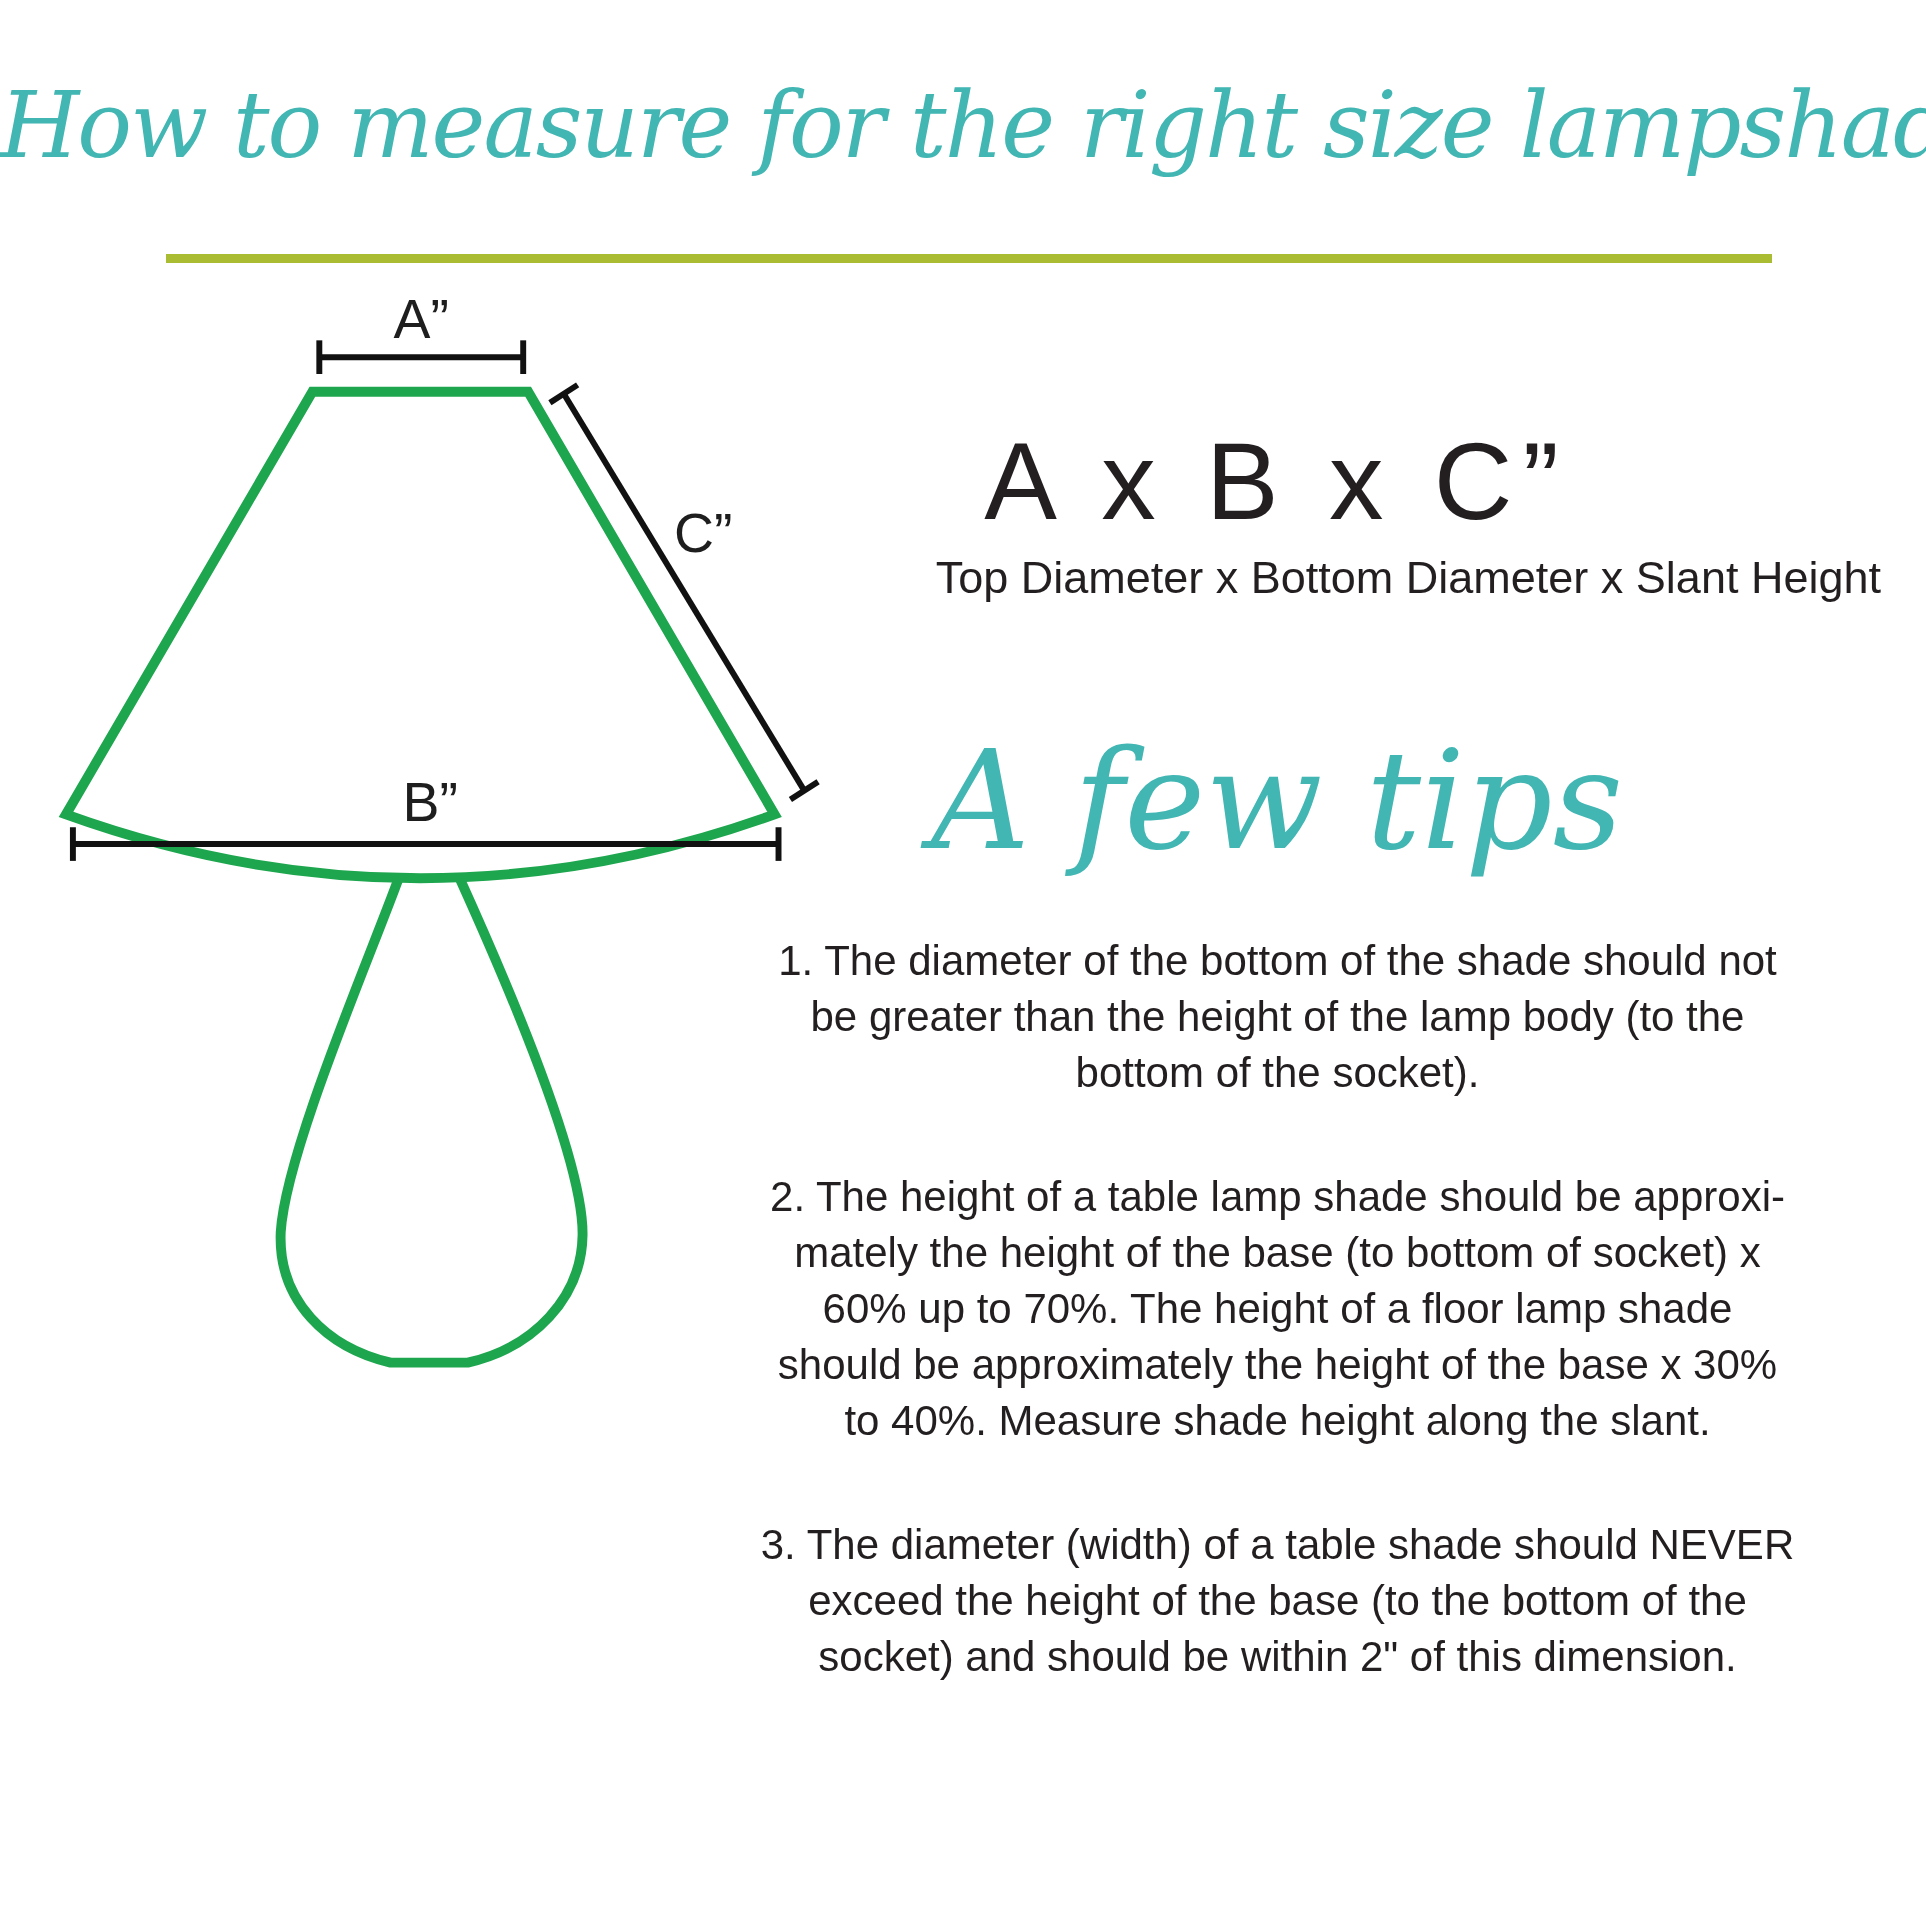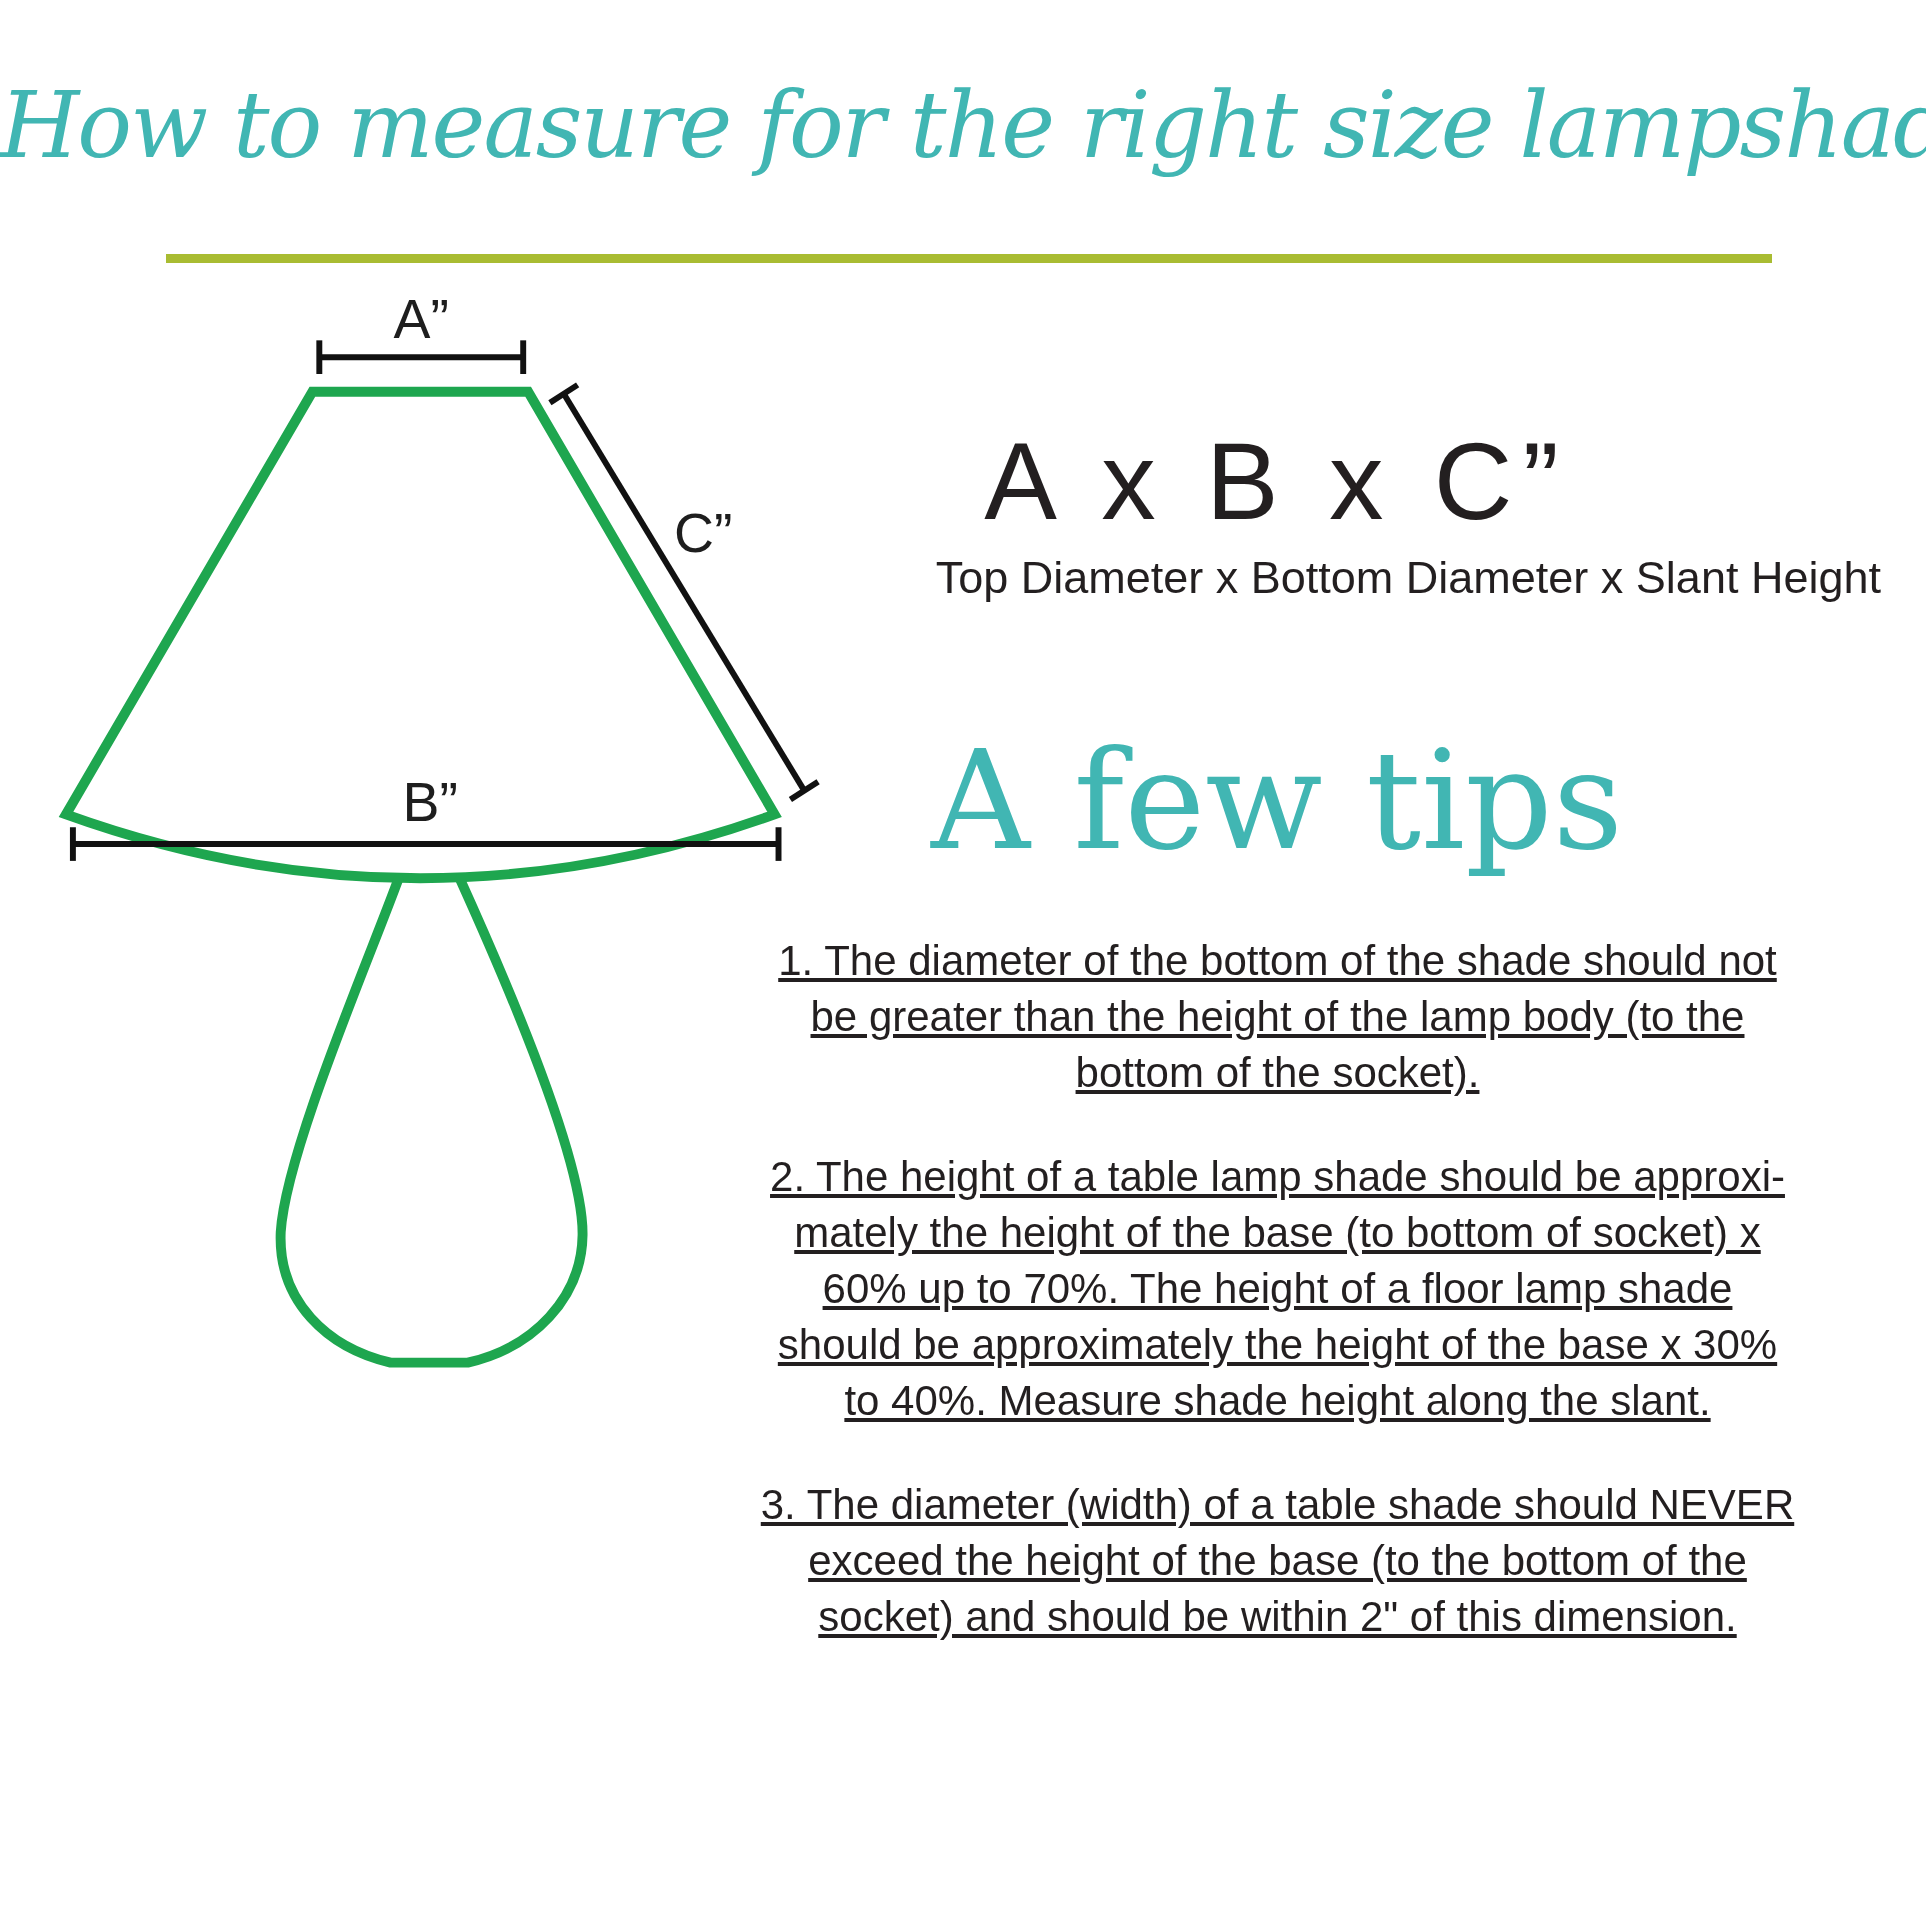--- a/index.html
+++ b/index.html
@@ -35,26 +35,26 @@
     font-size:109px;letter-spacing:10px;
     color:#231f20;white-space:nowrap;margin-top:18px;
   }
   .formula-subtitle{
     position:absolute;left:673px;top:552px;width:1208px;
     text-align:right;font-size:45px;color:#231f20;white-space:nowrap;
   }
   .tips-heading{
     position:absolute;left:693px;top:721px;width:1168px;
     text-align:center;
-    font-family:"DejaVu Serif", serif;
+    font-family:"DejaVu Serif", serif;font-style:italic;
     font-size:137px;color:#41b6b3;white-space:nowrap;
   }
   .tips-list{
     position:absolute;left:686px;top:933px;width:1183px;
-    display:flex;flex-direction:column;gap:48px;text-decoration:underline;
+    display:flex;flex-direction:column;gap:68px;
   }
   .tip-item{
     font-size:42px;line-height:56px;text-align:center;
     white-space:pre-line;color:#231f20;
   }
 </style>
 </head>
 <body>
 
 <div class="page-title">How to measure for the right size lampshade</div>

